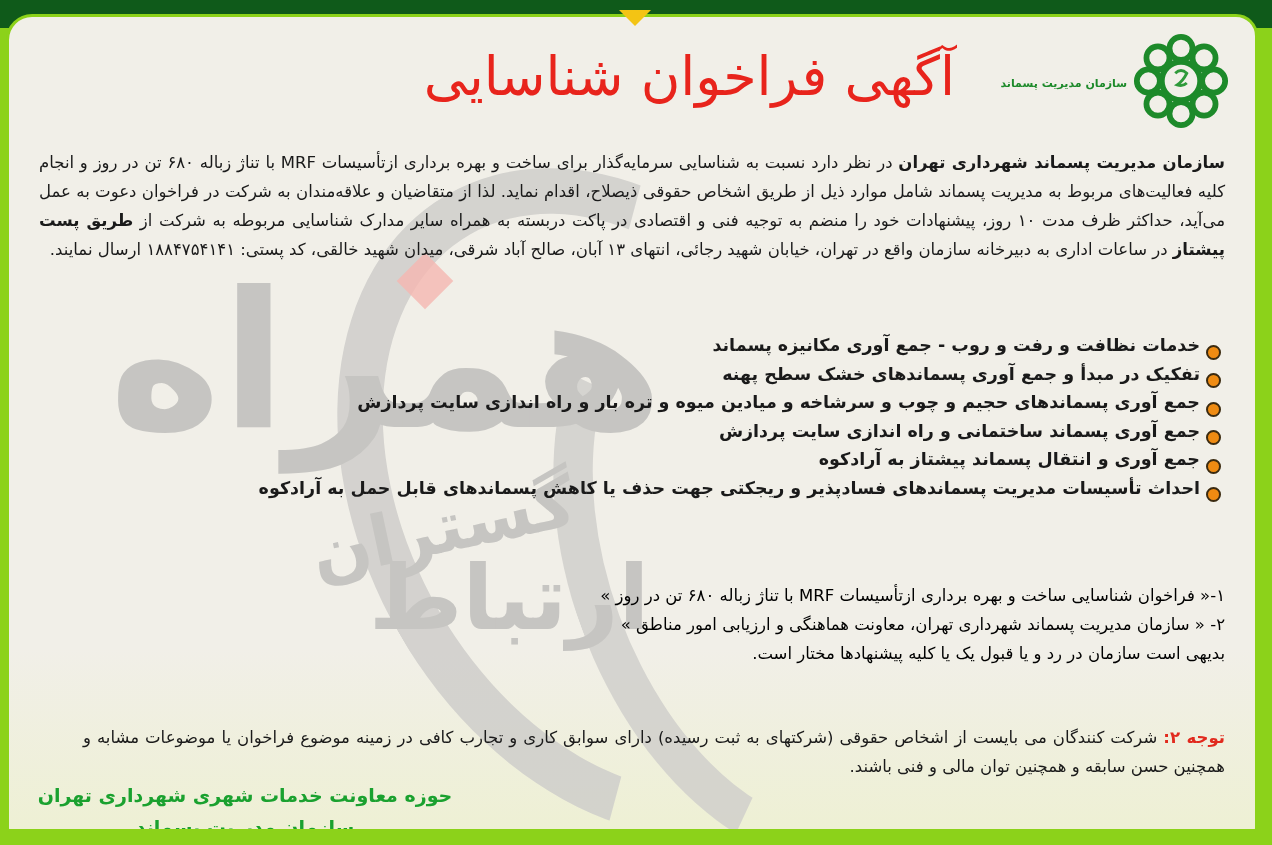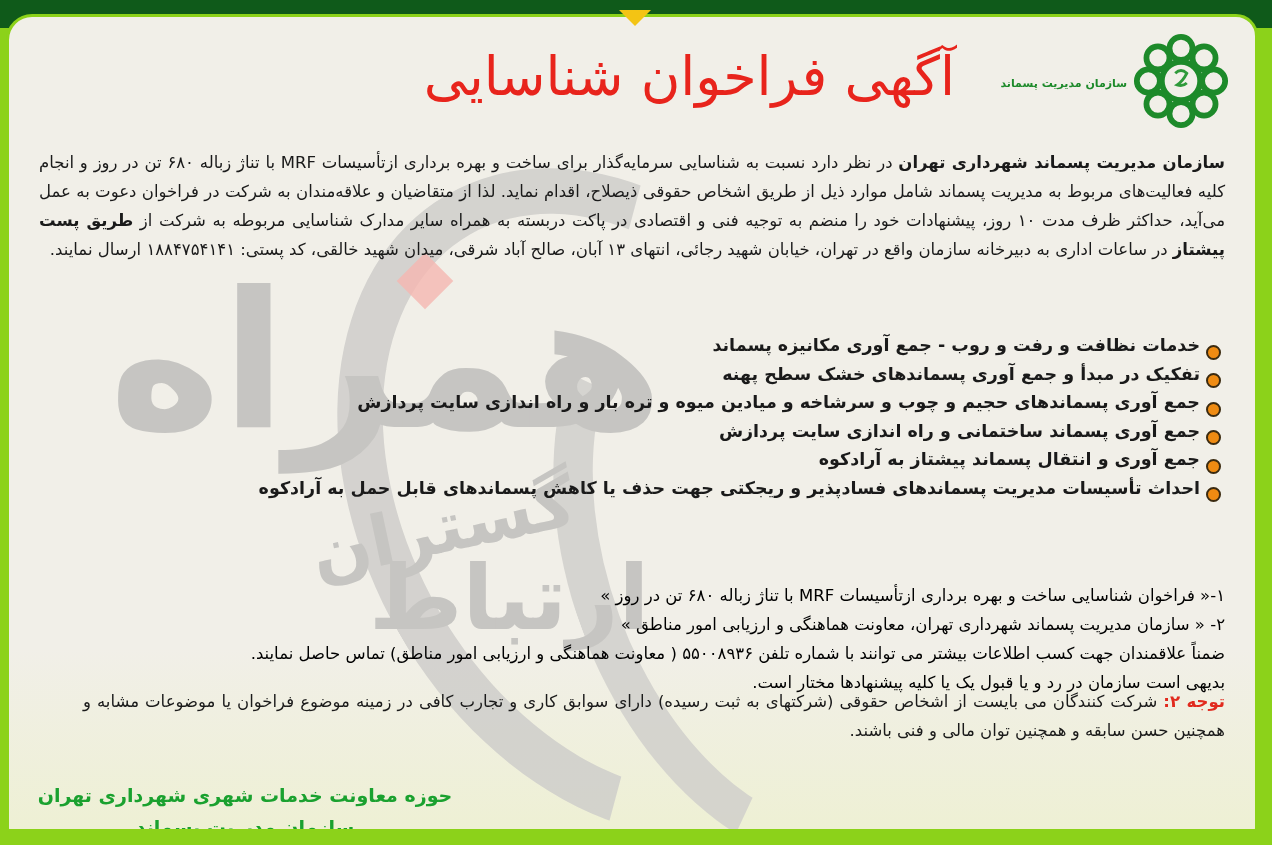--- a/index.html
+++ b/index.html
@@ -78,21 +78,21 @@
     display:flex; align-items:flex-end; gap:6px;
   }
   .bullet-dot {
     width:11px; height:11px; border-radius:50%; background:#ef8b12; border:2px solid #3a2a10; flex:0 0 auto;
   }
 
   .note1 { position:absolute; right:30px; left:30px; top:532px; font-size:17.5px; font-weight:bold; color:#1a1a1a; }
   .note-label { color:#e12a1e; font-weight:bold; }
   .lines { position:absolute; right:30px; left:30px; font-size:16.5px; line-height:29px; color:#000000; }
   .l1 { top:564px; }
-  .note2 { position:absolute; right:30px; left:30px; top:670px; font-size:16.5px; line-height:29px; color:#1a1a1a; text-align:justify;margin-left:44px; }
+  .note2 { position:absolute; right:30px; left:30px; top:706px; font-size:16.5px; line-height:29px; color:#1a1a1a; text-align:justify;margin-left:44px; }
 
   .footer {
     position:absolute; left:26px; top:762px; width:420px; text-align:center;
     color:#1aa12f; font-weight:bold; font-size:19px; line-height:32px;
   }
 </style>
 </head>
 <body>
 
 <div class="top-band"></div>
@@ -155,21 +155,20 @@
         </li>
       <li>
           <span class="bullet-dot"></span>
           <span>احداث تأسیسات مدیریت پسماندهای فسادپذیر و ریجکتی جهت حذف یا کاهش پسماندهای قابل حمل به آرادکوه</span>
         </li>
     </ul>
 
     <div class="lines l1">
       <div>۱-« فراخوان شناسایی ساخت و بهره برداری از‌تأسیسات MRF با تناژ زباله ۶۸۰ تن در روز »</div>
       <div>۲- « سازمان مدیریت پسماند شهرداری تهران، معاونت هماهنگی و ارزیابی امور مناطق »</div>
-      <div>ضمناً علاقمندان جهت کسب اطلاعات بیشتر می توانند با شماره تلفن ۵۵۰۰۸۹۳۶ ( معاونت هماهنگی و ارزیابی امور مناطق) تماس حاصل نمایند.</div>
       <div>بدیهی است سازمان در رد و یا قبول یک یا کلیه پیشنهادها مختار است.</div>
     </div>
 
     <div class="note2">
       <span class="note-label">توجه ۲:</span><span> شرکت کنندگان می بایست از اشخاص حقوقی (شرکتهای به ثبت رسیده) دارای سوابق کاری و تجارب کافی در زمینه موضوع فراخوان یا موضوعات مشابه و همچنین حسن سابقه و همچنین توان مالی و فنی باشند.</span>
     </div>
 
     <div class="footer">
       <div>حوزه معاونت خدمات شهری شهرداری تهران</div>
       <div>سازمان مدیریت پسماند</div>

